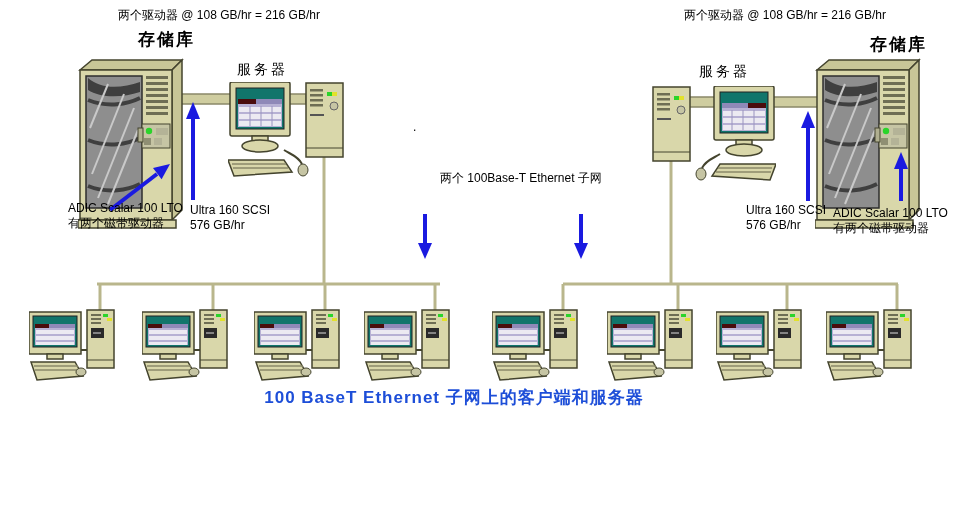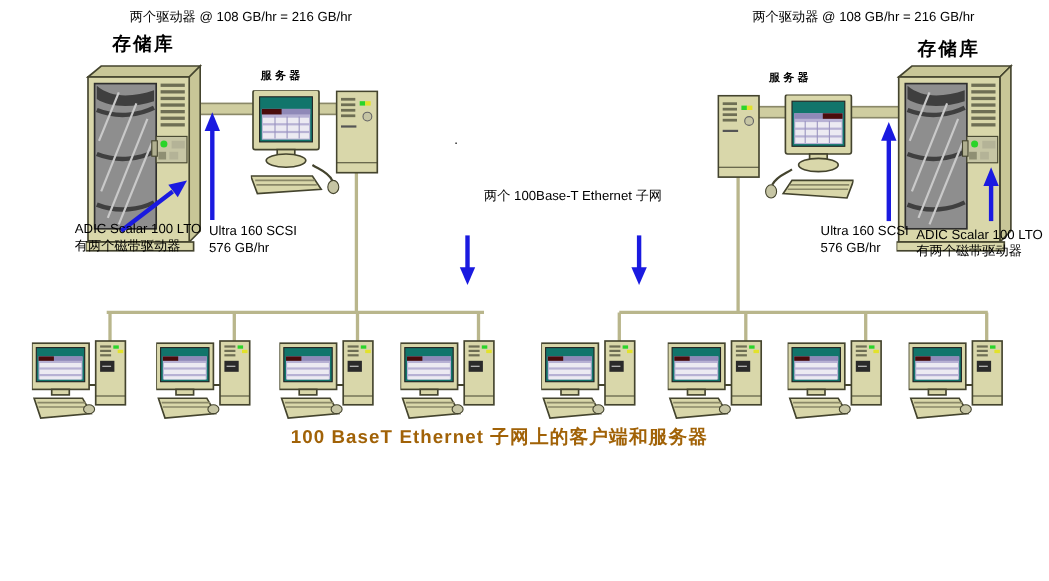--- a/index.html
+++ b/index.html
@@ -4,24 +4,24 @@
 <style>
   :root{
     --arrow:#1a1ae0; --cable:#b9b68c; --chassis:#d9d7aa; --chassis-dark:#c8c697;
     --outline:#44442e; --bar:#cfcda0; --teal:#11756b; --lav:#b7b1d4;
   }
   html,body{margin:0;padding:0;background:#fff;}
   #canvas{position:relative;width:954px;height:452px;background:#fff;overflow:hidden;
           font-family:"Liberation Sans",sans-serif;}
   #gfx{position:absolute;left:0;top:0;z-index:1;}
   .lbl{position:absolute;z-index:2;font-size:12px;line-height:15px;color:#000;white-space:nowrap;}
-  .lbl.bold-lg{font-size:17px;font-weight:bold;letter-spacing:2px;}
-  .lbl.bold-md{font-size:10px;font-weight:bold;letter-spacing:3px;}
+  .lbl.bold-lg{font-size:17px;font-weight:bold;letter-spacing:2px;margin-left:36px;}
+  .lbl.bold-md{font-size:14px;font-weight:normal;letter-spacing:3px;}
   .caption{position:absolute;z-index:2;left:238px;top:386px;width:432px;text-align:center;
-           font-size:17px;font-weight:bold;letter-spacing:1px;color:#a16207;white-space:nowrap;}
+           font-size:17px;font-weight:bold;letter-spacing:1px;color:#1d4ed8;white-space:nowrap;}
   .cable{stroke:var(--cable);stroke-width:3;fill:none;}
   .arrow-line{stroke:var(--arrow);stroke-width:4;fill:none;}
   .arrow-head{fill:var(--arrow);stroke:none;}
   .khaki{fill:var(--chassis);stroke:var(--outline);stroke-width:1.5;}
   .khaki-dark{fill:var(--chassis-dark);stroke:var(--outline);stroke-width:1.5;}
   .barrect{fill:var(--bar);stroke:#8a8868;stroke-width:1.5;}
   .bottombar{position:absolute;z-index:2;}
 </style>
 </head>
 <body>

